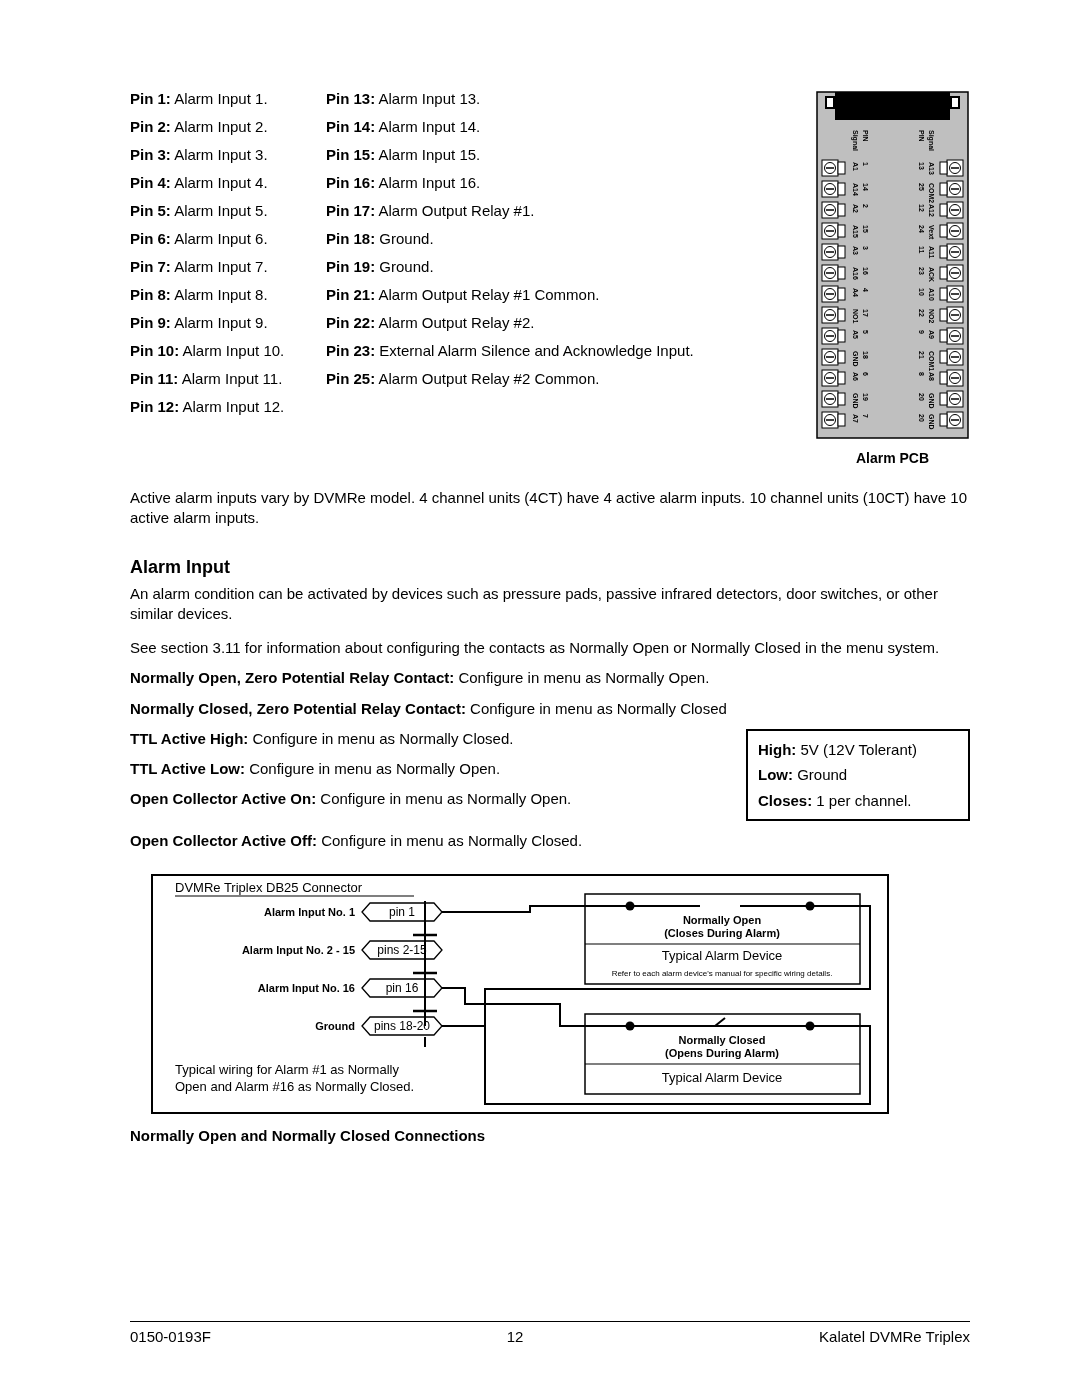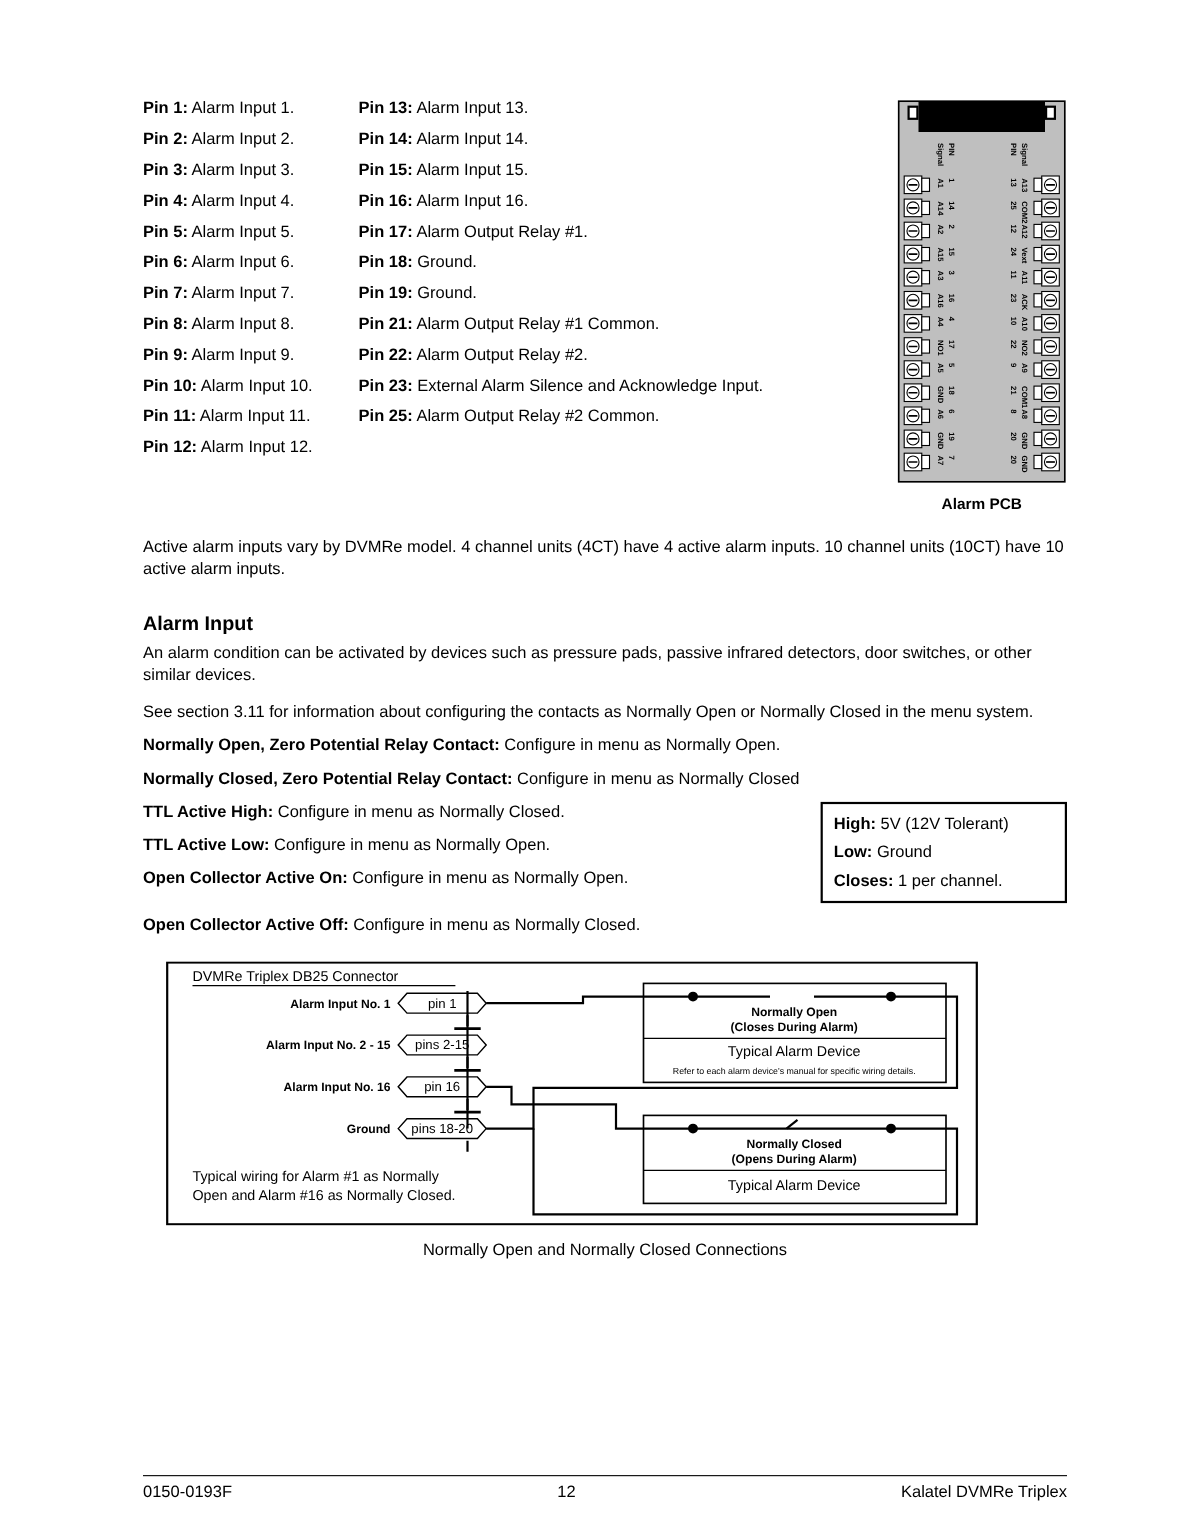--- a/index.html
+++ b/index.html
@@ -69,29 +69,29 @@
     border: 2px solid #000;
     padding: 6px 10px;
     font-size: 15px;
     line-height: 1.7;
     width: 224px;
     box-sizing: border-box;
   }
   .spec-box .bold { font-weight: bold; }
   .diagram-wrap { margin-top: 22px; }
   .diagram-caption {
-    font-weight: normal;
-    text-align: center;
+    font-weight: bold;
+    text-align: left;
     font-size: 15px;
     margin-top: 10px;
   }
   .footer {
     position: absolute;
     left: 0; right: 0;
-    bottom: 32px;
+    bottom: 52px;
     padding: 0 110px 0 130px;
   }
   .footer-rule {
     border: none;
     border-top: 1.5px solid #000;
     margin: 0 0 6px 0;
   }
   .footer-row {
     display: flex;
     justify-content: space-between;

